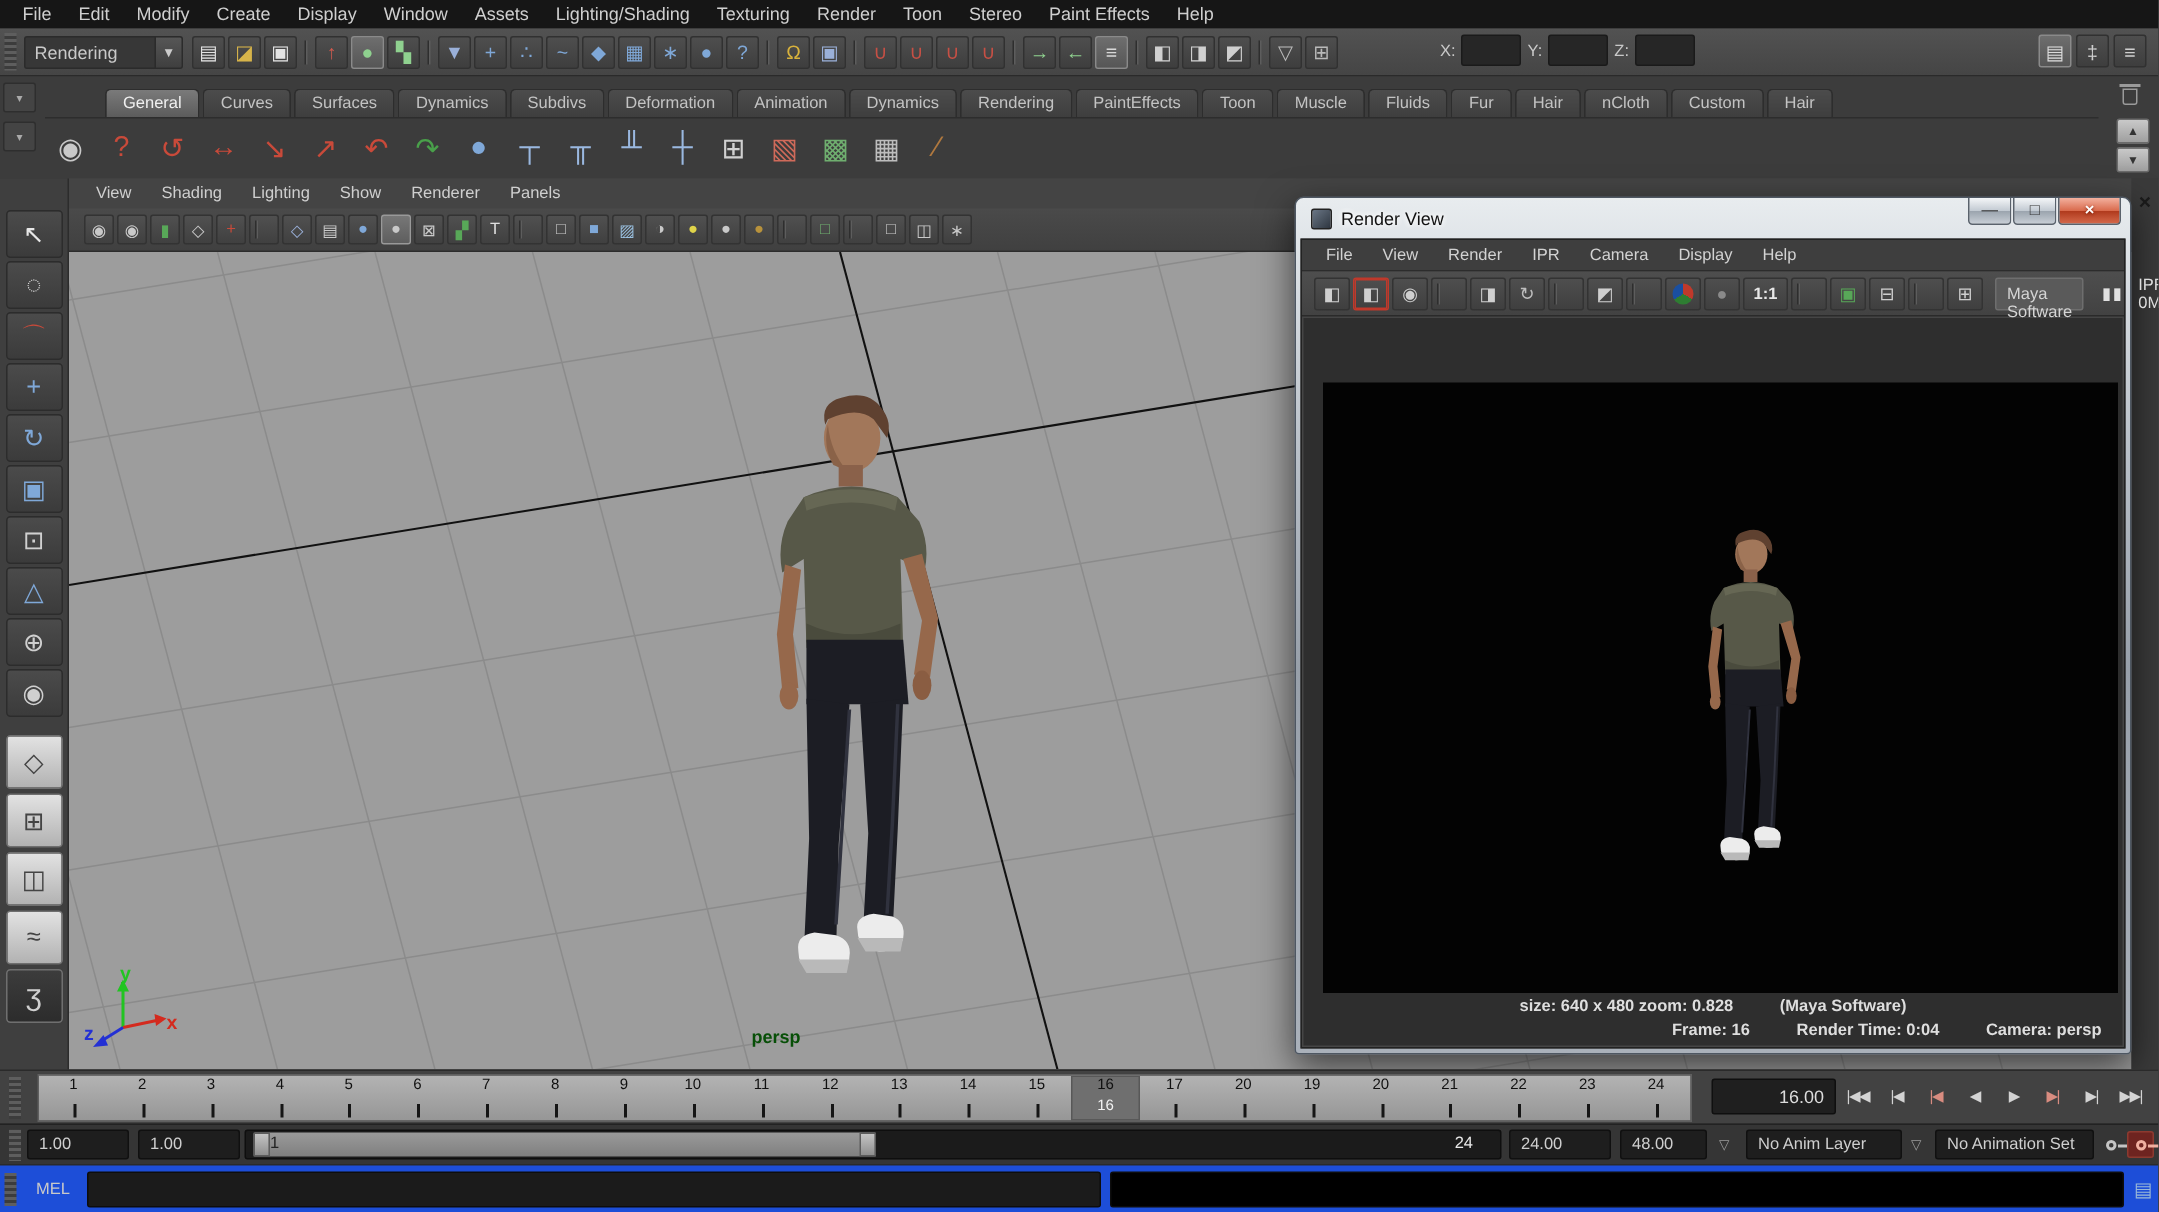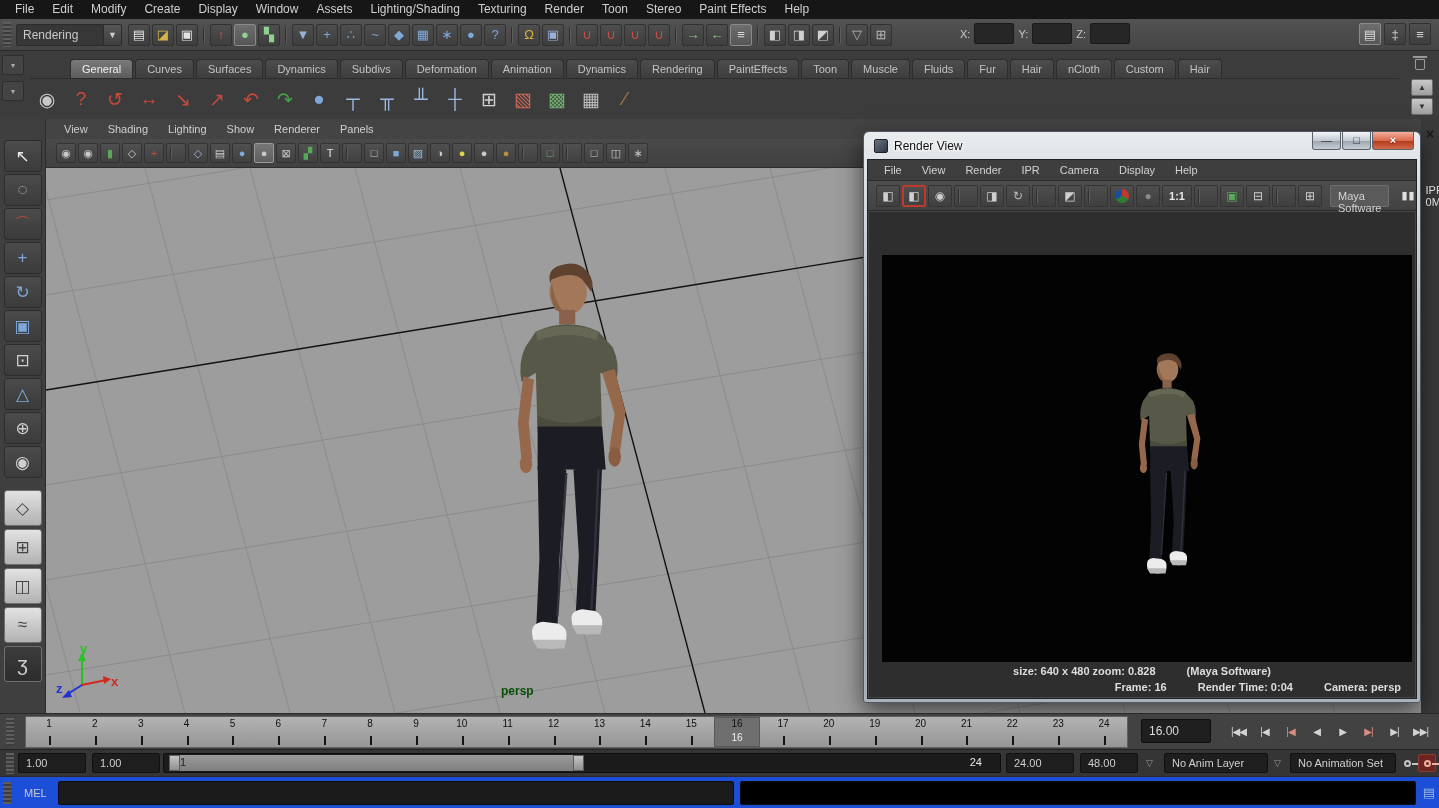--- a/index.html
+++ b/index.html
@@ -142,23 +142,23 @@
   .timeline { position:absolute; left:0; top:713px; width:1439px; height:36px;
     background:#424242; border-top:1px solid #2a2a2a; }
   .ruler { position:absolute; left:25px; top:2px; width:1103px; height:32px;
     background:linear-gradient(#b3b3b3,#969696); border:1px solid #5f5f5f; display:flex; }
   .tcell { flex:1; position:relative; text-align:center; }
   .tnum { display:block; font-size:10px; color:#101010; margin-top:1px; }
   .tsub { display:block; font-size:10px; color:#f2f2f2; margin-top:3px; }
   .tcell::after { content:""; position:absolute; left:50%; bottom:2px; width:2px; height:9px; background:#151515; }
   .tcell.active { background:#6f6f6f; box-shadow:0 0 0 1px #585858 inset; }
   .tcell.active::after { display:none; }
-  .time-field { position:absolute; left:1141px; top:5px; width:70px; height:24px;
+  .time-field { position:absolute; left:1141px; top:5px; width:83px; height:24px;
     background:#1f1f1f; border:1px solid #0f0f0f; border-radius:2px; color:#dcdcdc;
-    font-size:12px; padding:4px 7px; }
+    font-size:12px; padding:4px 7px;text-align:right; }
   .transport { position:absolute; right:6px; top:5px; display:flex; gap:1px; }
   .trbtn { min-width:25px; height:24px; background:transparent; border:none; color:#d3d3d3;
     font-size:10px; display:flex; align-items:center; justify-content:center; letter-spacing:-1px; }
   .trbtn.key { color:#d98c80; }
   
   .rangebar { position:absolute; left:0; top:749px; width:1439px; height:27px;
     background:#353535; border-top:1px solid #222; }
   .rfield { position:absolute; top:3px; height:20px; background:#1e1e1e; border:1px solid #101010;
     border-radius:2px; color:#cfcfcf; font-size:11px; padding:3px 7px; }
   .rslider { position:absolute; left:163px; top:3px; width:838px; height:20px;

